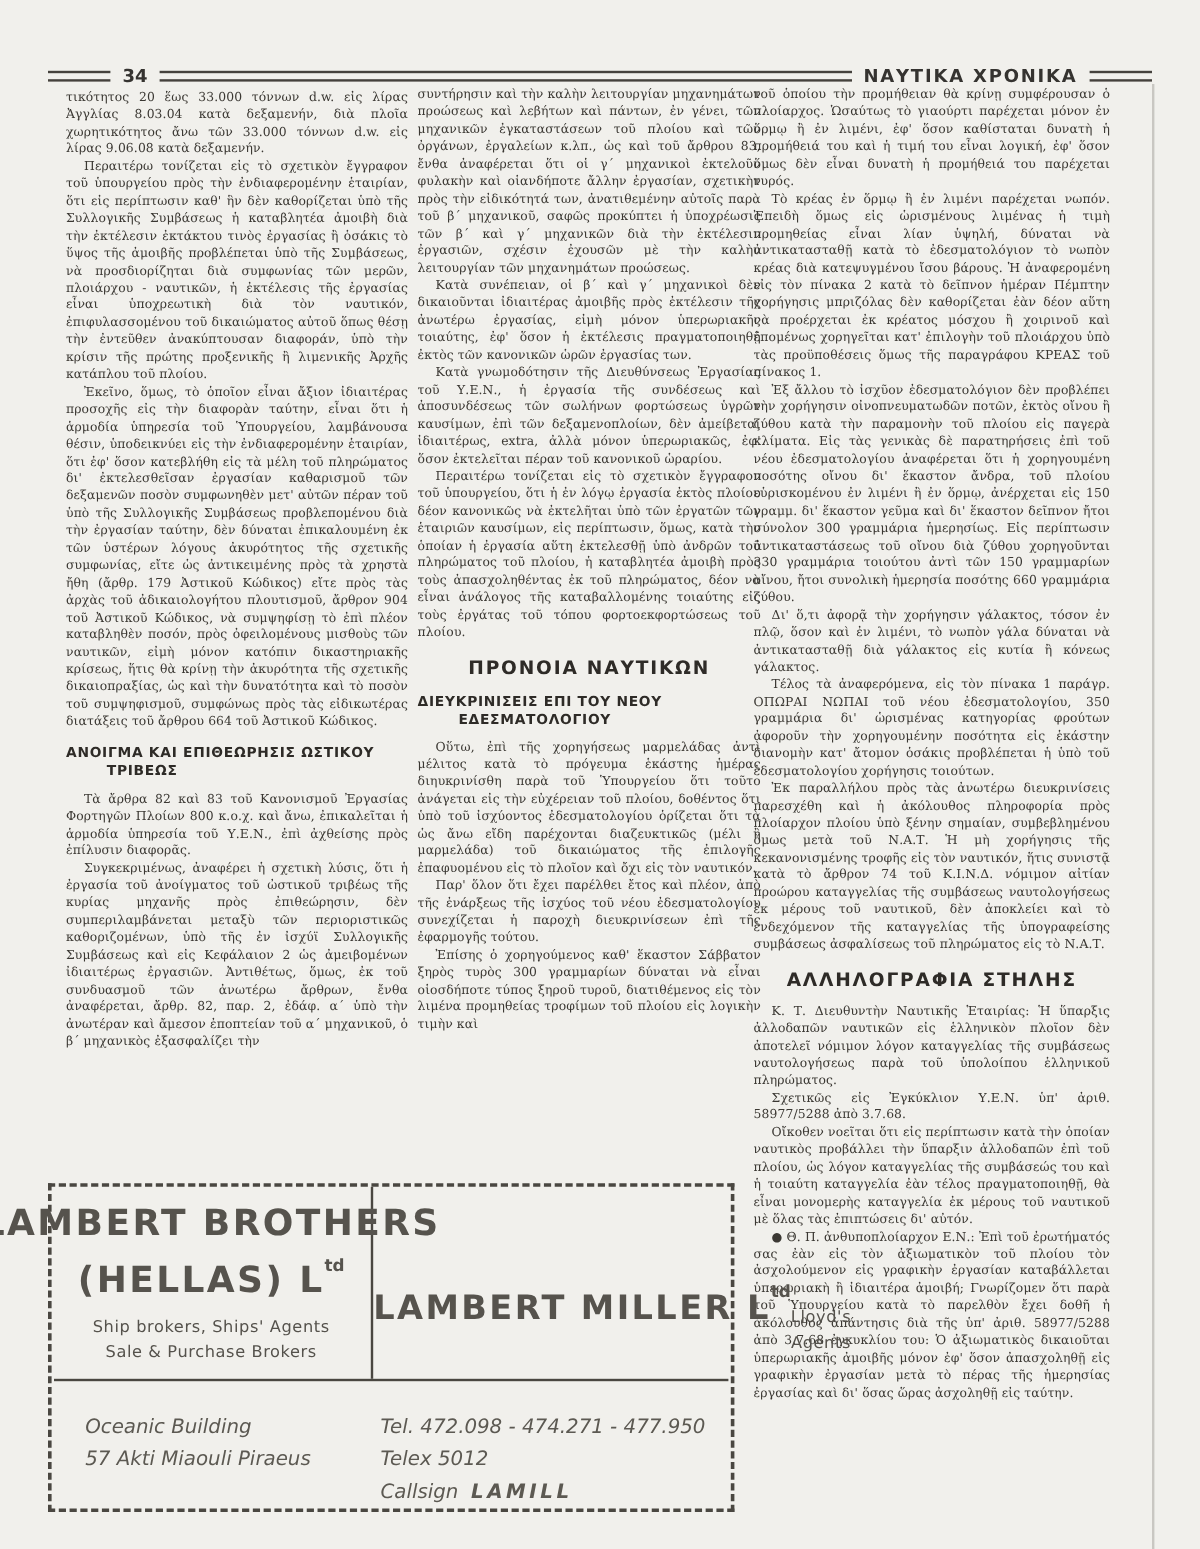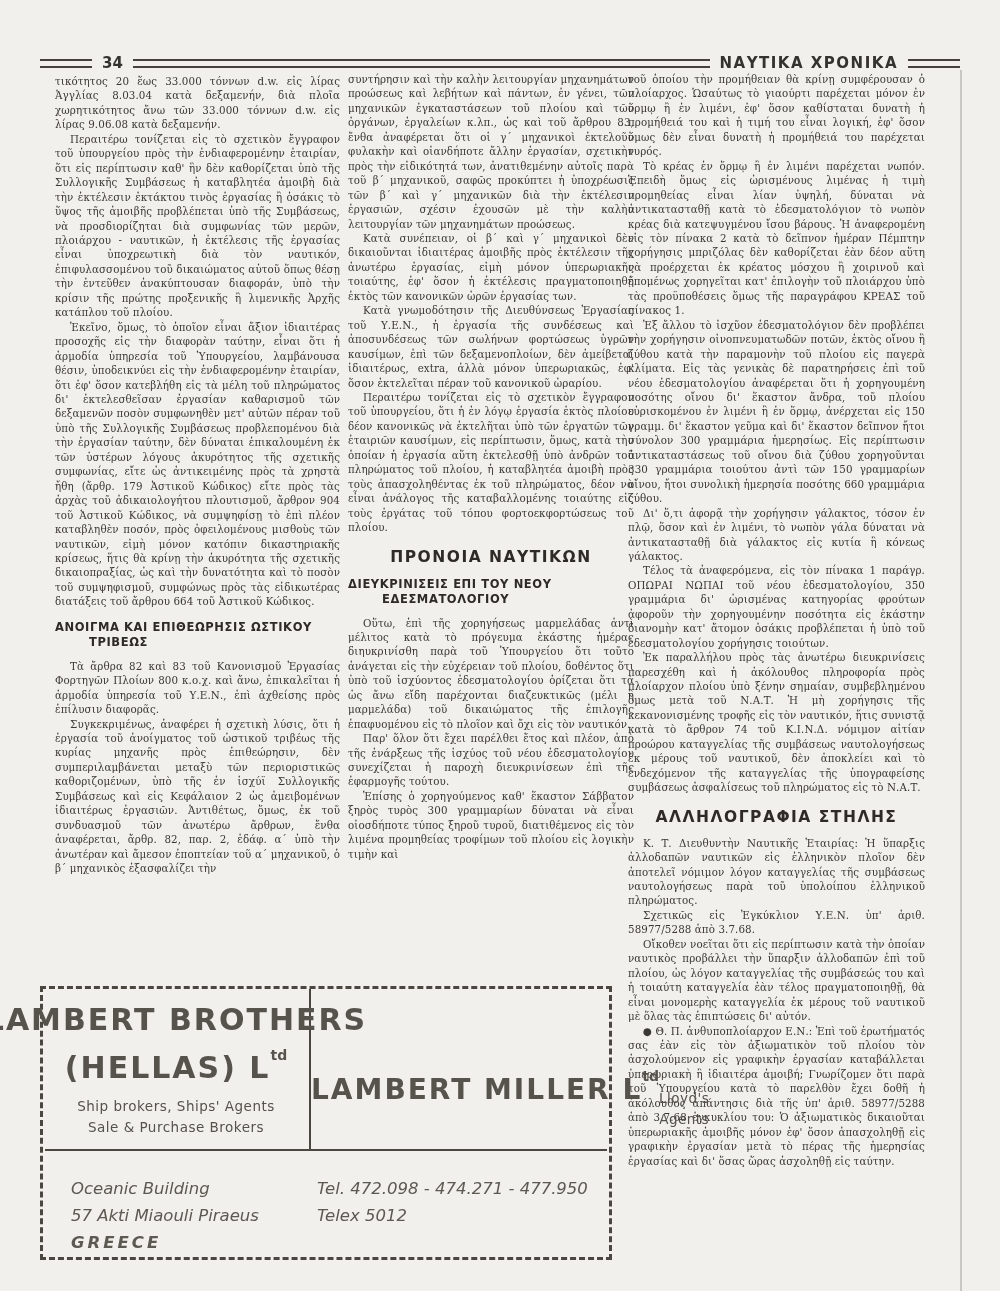--- a/index.html
+++ b/index.html
@@ -112,22 +112,22 @@
     <div class="ad-cell-r">
       <div class="ad-name" style="font-size:28px;"><span>LAMBERT MILLER L</span><sup>td</sup></div>
       <div class="ad-tag solo">Lloyd's Agents</div>
     </div>
   </div>
   <div class="ad-hr"></div>
   <div class="ad-bottom">
     <div class="ad-addr">
       <div class="ad-line">Oceanic Building</div>
       <div class="ad-line">57 Akti Miaouli Piraeus</div>
-      <div class="ad-line strong">GREECE</div>
     </div>
     <div class="ad-contact">
       <div class="ad-line">Tel. 472.098 - 474.271 - 477.950</div>
       <div class="ad-line">Telex 5012</div>
+      <div class="ad-line"><span>Callsign</span>&nbsp;&nbsp;<span class="strong" style="font-weight:bold;letter-spacing:3px;">LAMILL</span></div>
     </div>
   </div>
 </div>
 
 <div class="scan-edge"></div>
 
 </body></html>

